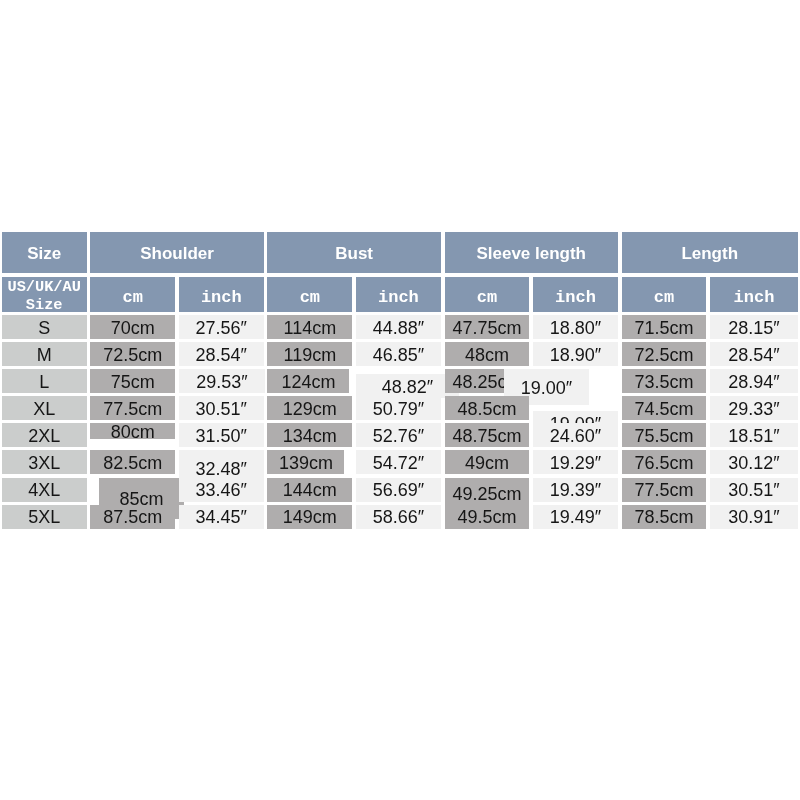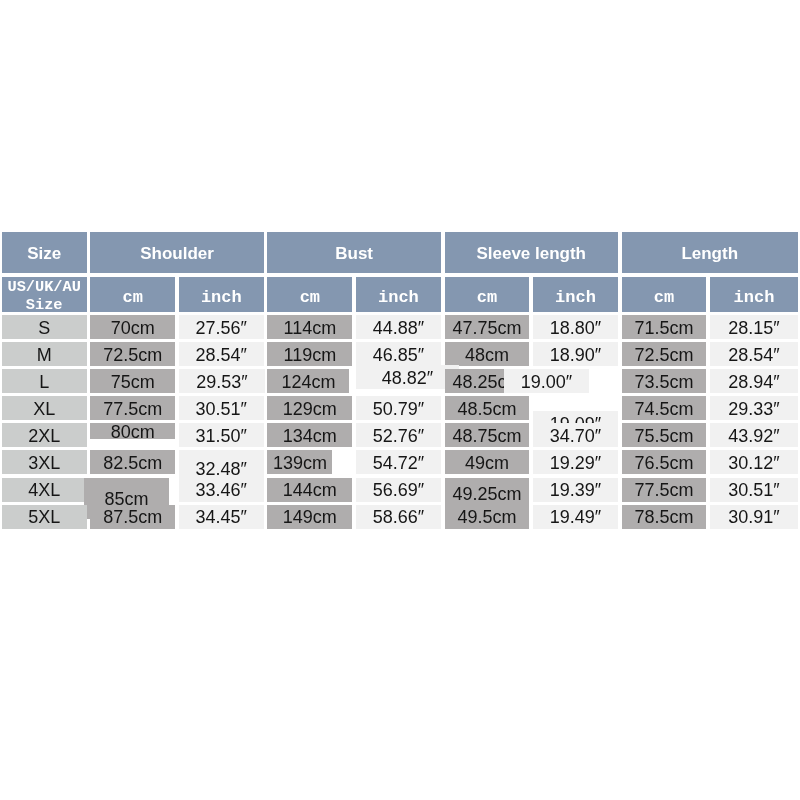--- a/index.html
+++ b/index.html
@@ -109,23 +109,23 @@
     <div class="cell cm-cell" style="left:444.55px;top:342.25px;width:84.8px;height:24px">48cm</div>
     <div class="cell inch-cell" style="left:533.1px;top:342.25px;width:84.8px;height:24px">18.90″</div>
     <div class="cell cm-cell" style="left:621.65px;top:342.25px;width:84.8px;height:24px">72.5cm</div>
     <div class="cell inch-cell" style="left:710.2px;top:342.25px;width:87.6px;height:24px">28.54″</div>
   </div>
   <div class="band">
     <div class="cell size-cell" style="left:1.8px;top:369.3px;width:84.8px;height:24px">L</div>
     <div class="cell cm-cell" style="left:90.35px;top:369.3px;width:84.8px;height:24px">75cm</div>
     <div class="cell inch-cell" style="left:178.9px;top:369.3px;width:86px;height:24px">29.53″</div>
     <div class="cell cm-cell" style="left:267.45px;top:369.3px;width:82px;height:24px">124cm</div>
-    <div class="cell inch-cell" style="left:356px;top:365px;width:103px;height:24px">48.82″</div>
+    <div class="cell inch-cell" style="left:356px;top:374px;width:103px;height:24px">48.82″</div>
     <div class="cell cm-cell" style="left:444.55px;top:369.3px;width:84.8px;height:24px">48.25cm</div>
-    <div class="cell inch-cell" style="left:504px;top:369.3px;width:84.8px;height:24px">19.00″</div>
+    <div class="cell inch-cell" style="left:504px;top:369.3px;width:84.8px;height:36px">19.00″</div>
     <div class="cell cm-cell" style="left:621.65px;top:369.3px;width:84.8px;height:24px">73.5cm</div>
     <div class="cell inch-cell" style="left:710.2px;top:369.3px;width:87.6px;height:24px">28.94″</div>
   </div>
   <div class="band">
     <div class="cell size-cell" style="left:1.8px;top:396.35px;width:84.8px;height:24px">XL</div>
     <div class="cell cm-cell" style="left:90.35px;top:396.35px;width:84.8px;height:24px">77.5cm</div>
     <div class="cell inch-cell" style="left:178.9px;top:396.35px;width:84.8px;height:24px">30.51″</div>
     <div class="cell cm-cell" style="left:267.45px;top:396.35px;width:84.8px;height:24px">129cm</div>
     <div class="cell inch-cell" style="left:356px;top:396.35px;width:84.8px;height:24px">50.79″</div>
     <div class="cell cm-cell" style="left:444.55px;top:396.35px;width:84.8px;height:24px">48.5cm</div>
@@ -133,38 +133,38 @@
     <div class="cell cm-cell" style="left:621.65px;top:396.35px;width:84.8px;height:24px">74.5cm</div>
     <div class="cell inch-cell" style="left:710.2px;top:396.35px;width:87.6px;height:24px">29.33″</div>
   </div>
   <div class="band">
     <div class="cell size-cell" style="left:1.8px;top:423.4px;width:84.8px;height:24px">2XL</div>
     <div class="cell cm-cell" style="left:90.35px;top:423.4px;width:84.8px;height:16px">80cm</div>
     <div class="cell inch-cell" style="left:178.9px;top:423.4px;width:84.8px;height:24px">31.50″</div>
     <div class="cell cm-cell" style="left:267.45px;top:423.4px;width:84.8px;height:24px">134cm</div>
     <div class="cell inch-cell" style="left:356px;top:423.4px;width:84.8px;height:24px">52.76″</div>
     <div class="cell cm-cell" style="left:444.55px;top:423.4px;width:84.8px;height:24px">48.75cm</div>
-    <div class="cell inch-cell" style="left:533.1px;top:423.4px;width:84.8px;height:24px">34.70″</div>
+    <div class="cell inch-cell" style="left:533.1px;top:423.4px;width:84.8px;height:24px">24.60″</div>
     <div class="cell cm-cell" style="left:621.65px;top:423.4px;width:84.8px;height:24px">75.5cm</div>
-    <div class="cell inch-cell" style="left:710.2px;top:423.4px;width:87.6px;height:24px">43.92″</div>
+    <div class="cell inch-cell" style="left:710.2px;top:423.4px;width:87.6px;height:24px">18.51″</div>
   </div>
   <div class="band">
     <div class="cell size-cell" style="left:1.8px;top:450.45px;width:84.8px;height:24px">3XL</div>
     <div class="cell cm-cell" style="left:90.35px;top:450.45px;width:84.8px;height:24px">82.5cm</div>
     <div class="cell inch-cell" style="left:178.9px;top:450.45px;width:84.8px;height:36px">32.48″</div>
-    <div class="cell cm-cell" style="left:267.45px;top:450.45px;width:65px;height:24px">139cm</div>
+    <div class="cell cm-cell" style="left:267.45px;top:450.45px;width:77px;height:24px">139cm</div>
     <div class="cell inch-cell" style="left:356px;top:450.45px;width:84.8px;height:24px">54.72″</div>
     <div class="cell cm-cell" style="left:444.55px;top:450.45px;width:84.8px;height:24px">49cm</div>
     <div class="cell inch-cell" style="left:533.1px;top:450.45px;width:84.8px;height:24px">19.29″</div>
     <div class="cell cm-cell" style="left:621.65px;top:450.45px;width:84.8px;height:24px">76.5cm</div>
     <div class="cell inch-cell" style="left:710.2px;top:450.45px;width:87.6px;height:24px">30.12″</div>
   </div>
   <div class="band">
     <div class="cell size-cell" style="left:1.8px;top:477.5px;width:84.8px;height:24px">4XL</div>
-    <div class="cell cm-cell" style="left:84px;top:477.5px;width:84.8px;height:41px">85cm</div>
+    <div class="cell cm-cell" style="left:99px;top:477.5px;width:84.8px;height:41px">85cm</div>
     <div class="cell inch-cell" style="left:178.9px;top:477.5px;width:84.8px;height:24px">33.46″</div>
     <div class="cell cm-cell" style="left:267.45px;top:477.5px;width:84.8px;height:24px">144cm</div>
     <div class="cell inch-cell" style="left:356px;top:477.5px;width:84.8px;height:24px">56.69″</div>
     <div class="cell cm-cell" style="left:444.55px;top:477.5px;width:84.8px;height:32px">49.25cm</div>
     <div class="cell inch-cell" style="left:533.1px;top:477.5px;width:84.8px;height:24px">19.39″</div>
     <div class="cell cm-cell" style="left:621.65px;top:477.5px;width:84.8px;height:24px">77.5cm</div>
     <div class="cell inch-cell" style="left:710.2px;top:477.5px;width:87.6px;height:24px">30.51″</div>
   </div>
   <div class="band">
     <div class="cell size-cell" style="left:1.8px;top:504.55px;width:84.8px;height:24px">5XL</div>

